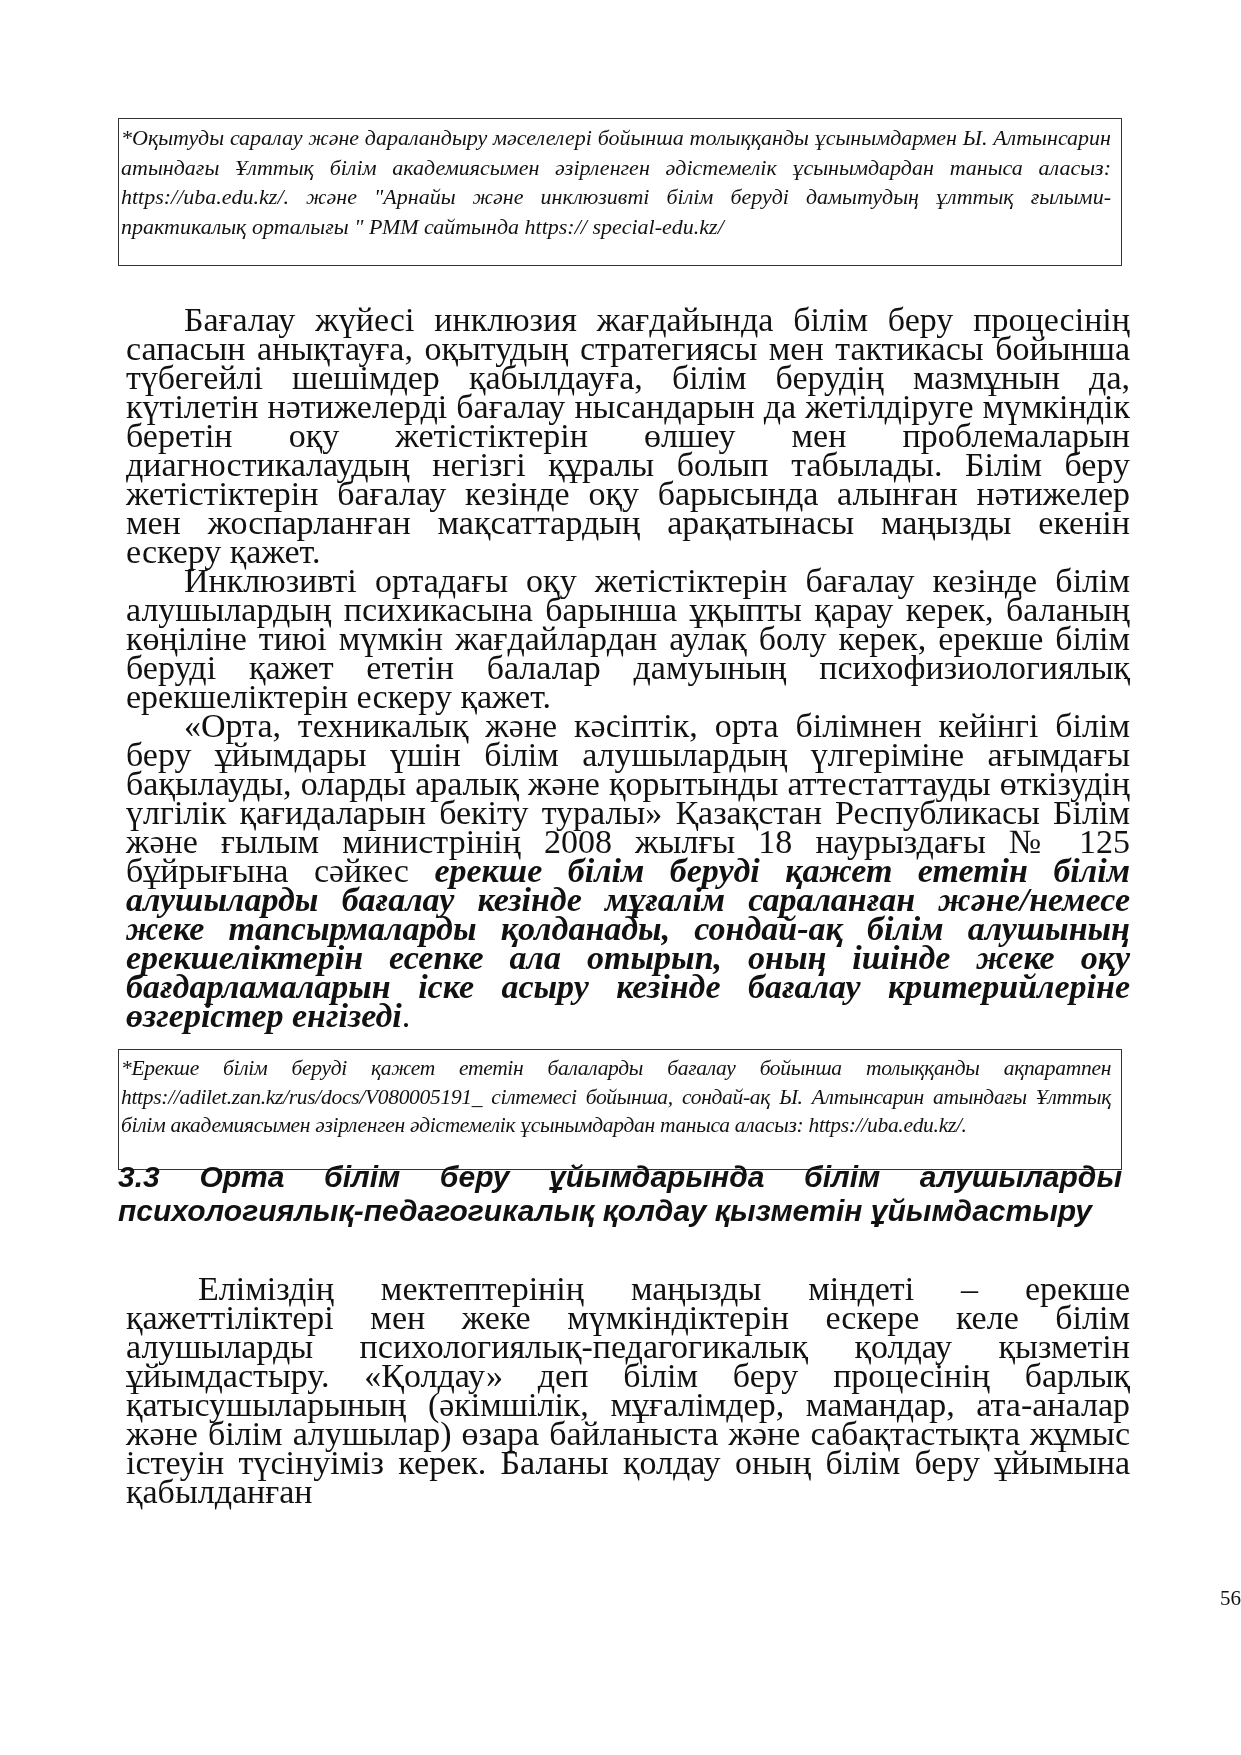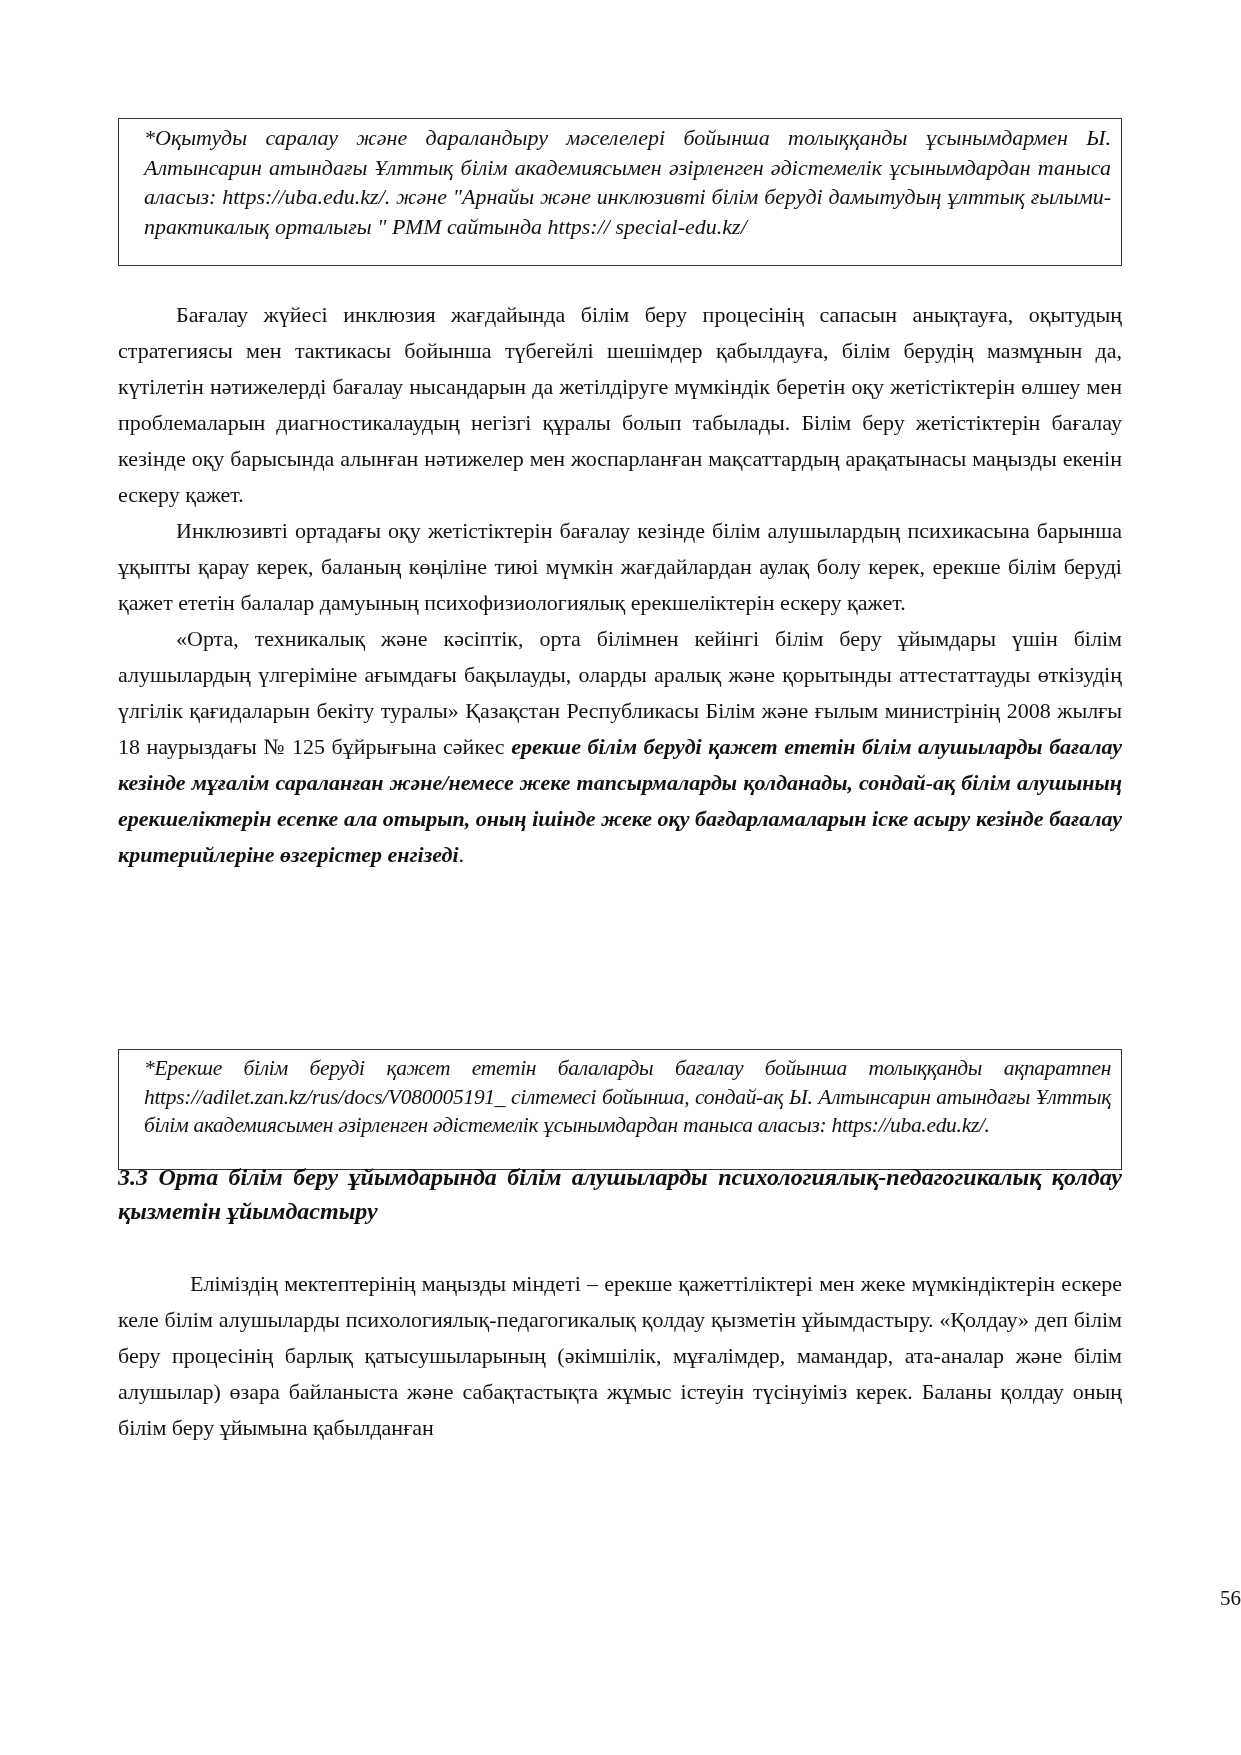--- a/index.html
+++ b/index.html
@@ -1,41 +1,41 @@
 <!DOCTYPE html>
 <html><head>
   <meta charset="utf-8">
   <style>
     html, body { margin: 0; padding: 0; background: #ffffff; }
     body { width: 1241px; height: 1755px; position: relative; overflow: hidden; color: #111; }
     .page { position: absolute; left: 0; top: 0; width: 1241px; height: 1755px; background: #fff; }
     .note-box {
       position: absolute; left: 118px; width: 1004px;
       border: 1.5px solid #333; box-sizing: border-box;
-      padding: 4px 10px 4px 25px;
+      padding: 4px 10px 4px 2px;
       font-family: "Liberation Serif", "DejaVu Serif", serif;
       font-style: italic; font-size: 22px; line-height: 29.5px;
       text-align: justify; text-align-last: left;
     }
     .note-box.n1 { top: 118px; height: 148px; }
     .note-box.n2 { top: 1005px; height: 121px; font-size: 21.5px; line-height: 28.5px; letter-spacing: -0.3px; margin-top: 44px; }
     .body-text {
       font-family: "Liberation Serif", "DejaVu Serif", serif;
-      font-size: 22px; line-height: 36px;
+      font-size: 34px; line-height: 29px;
       text-align: justify;
-      margin: 0;
+      margin: 8px;
     }
     .para { margin: 0; text-indent: 58px; }
     .para .it { font-style: italic; font-weight: bold; }
     .block1 { position: absolute; left: 118px; top: 297px; width: 1004px; }
     .heading {
       position: absolute; left: 118px; top: 1160px; width: 1004px;
-      font-family: Liberation Serif, serif;
+      font-family: Liberation Sans, sans-serif;
       font-weight: bold; font-style: italic;
-      font-size: 24px; line-height: 34px;
+      font-size: 30px; line-height: 34px;
       text-align: justify; text-align-last: left;
       margin: 0;
     }
     .block2 { position: absolute; left: 118px; top: 1266px; width: 1004px; }
     .block2 .para.first { text-indent: 72px; }
     .page-number {
       position: absolute; left: 0; width: 1241px; top: 1586px; text-align: right;
       font-family: "Liberation Serif", "DejaVu Serif", serif;
       font-size: 21px;
     }

